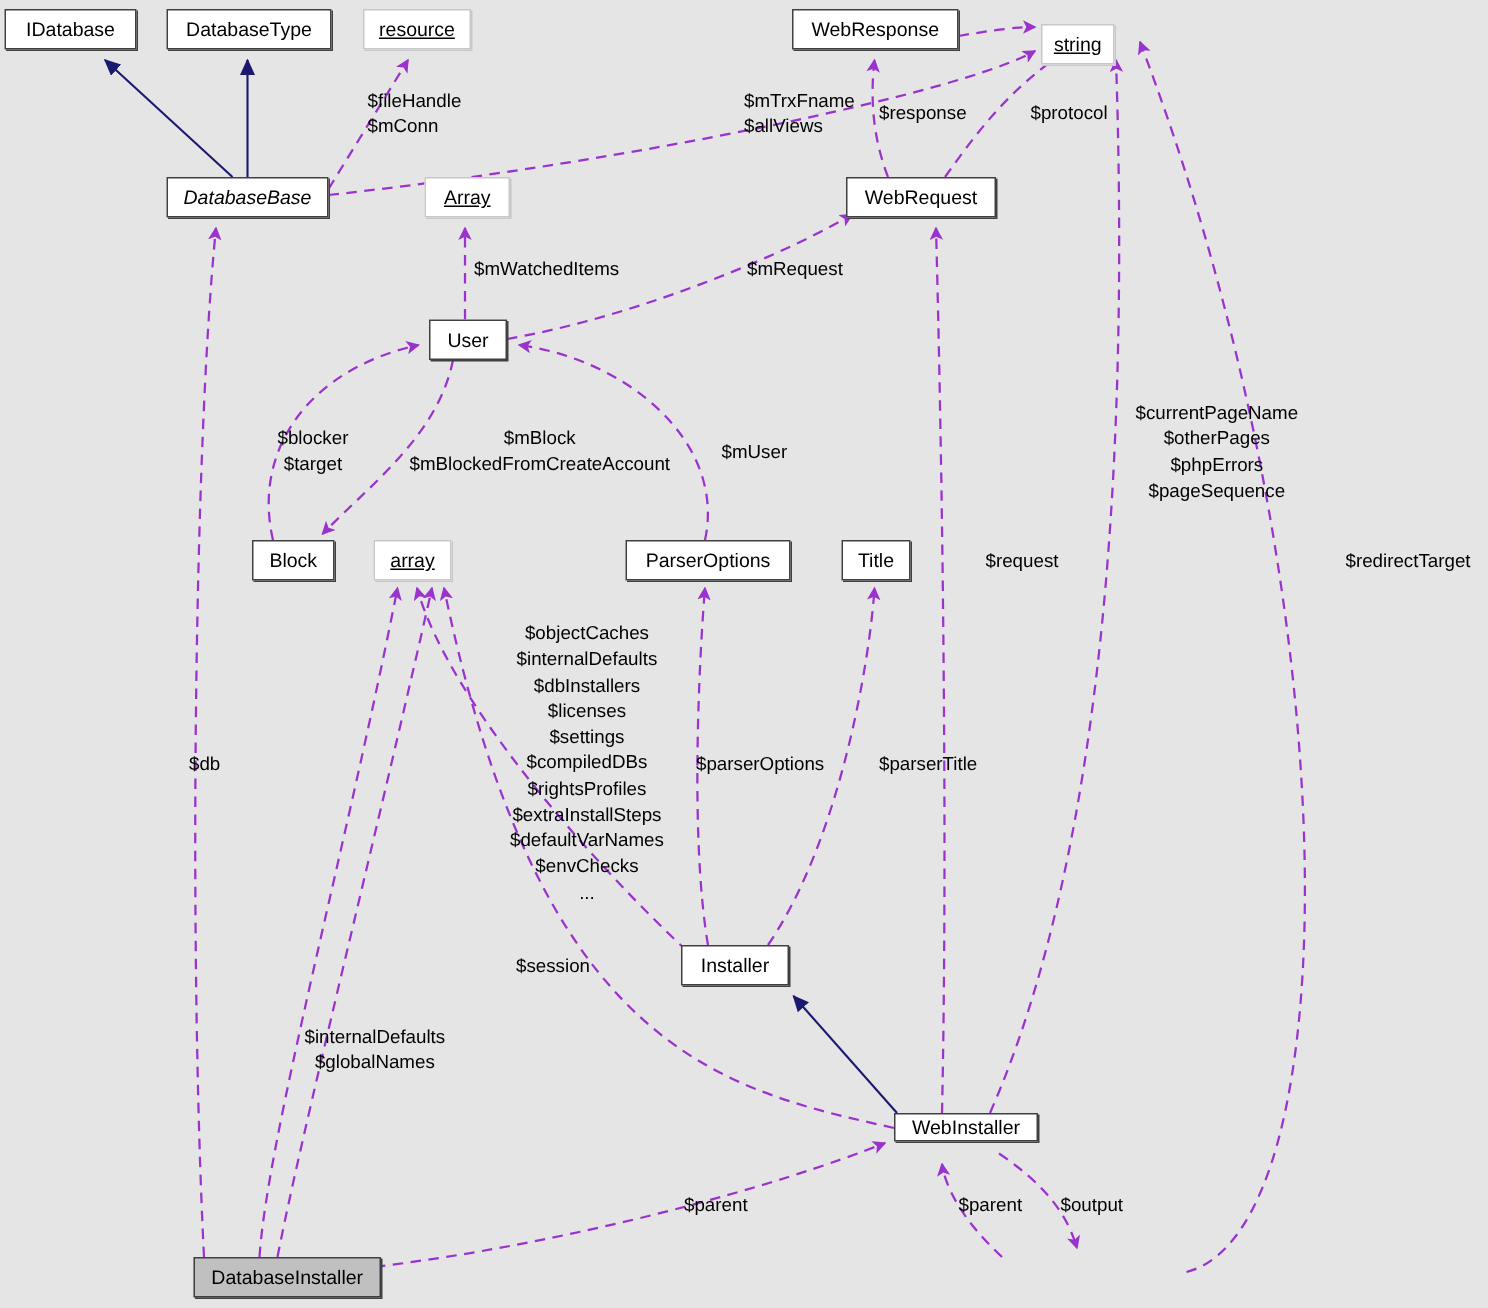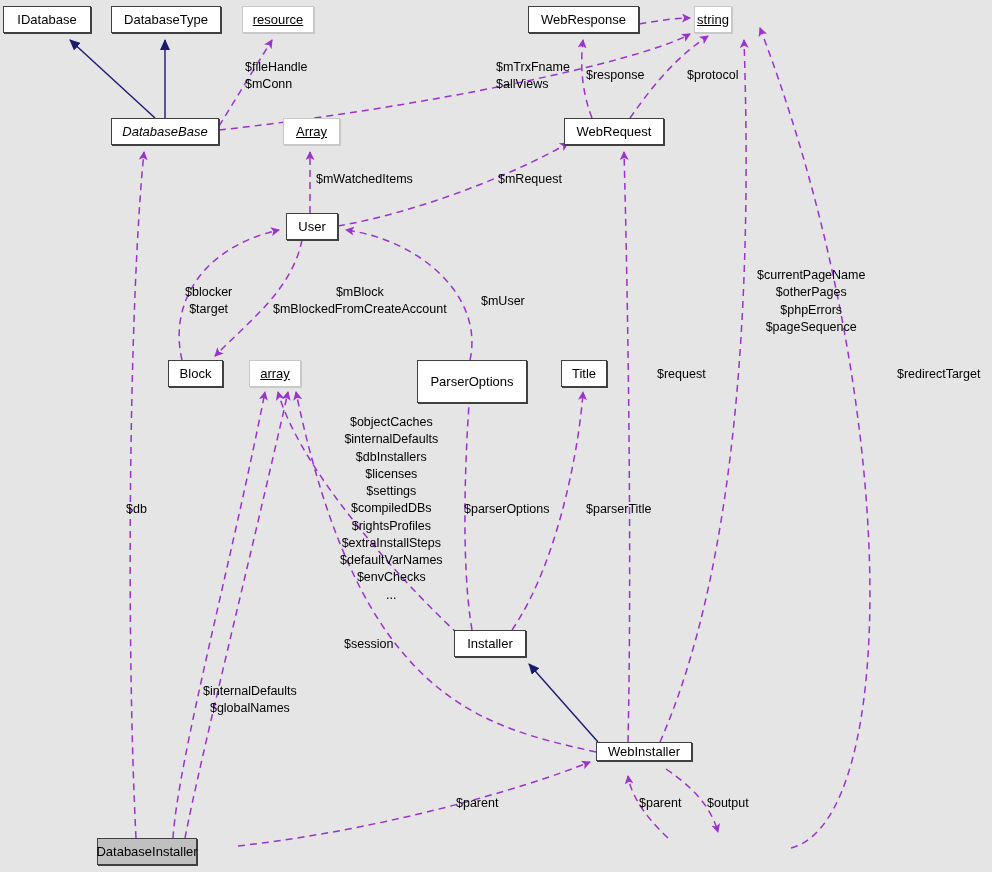--- a/index.html
+++ b/index.html
@@ -128,21 +128,21 @@
   </div>
 
   <div class="uml-node light-border" style="left:242px;top:6px;width:72px;height:27px;">
     <span>resource</span>
   </div>
 
   <div class="uml-node solid-border" style="left:528px;top:6px;width:111px;height:27px;">
     <span>WebResponse</span>
   </div>
 
-  <div class="uml-node light-border" style="left:694px;top:6px;width:38px;height:27px;">
+  <div class="uml-node light-border" style="left:694px;top:16px;width:49px;height:27px;">
     <span>string</span>
   </div>
 
   <div class="uml-node solid-border" style="left:111px;top:118px;width:108px;height:27px;font-style:italic;">
     <span>DatabaseBase</span>
   </div>
 
   <div class="uml-node light-border" style="left:283px;top:118px;width:57px;height:27px;">
     <span>Array</span>
   </div>
@@ -156,37 +156,37 @@
   </div>
 
   <div class="uml-node solid-border" style="left:168px;top:360px;width:55px;height:27px;">
     <span>Block</span>
   </div>
 
   <div class="uml-node light-border" style="left:249px;top:360px;width:52px;height:27px;">
     <span>array</span>
   </div>
 
-  <div class="uml-node solid-border" style="left:417px;top:360px;width:110px;height:43px;">
+  <div class="uml-node solid-border" style="left:417px;top:360px;width:110px;height:27px;">
     <span>ParserOptions</span>
   </div>
 
   <div class="uml-node solid-border" style="left:561px;top:360px;width:46px;height:27px;">
     <span>Title</span>
   </div>
 
   <div class="uml-node solid-border" style="left:454px;top:630px;width:72px;height:27px;">
     <span>Installer</span>
   </div>
 
   <div class="uml-node solid-border" style="left:596px;top:742px;width:96px;height:19px;">
     <span>WebInstaller</span>
   </div>
 
-  <div class="uml-node solid-border highlight" style="left:97px;top:838px;width:100px;height:27px;">
+  <div class="uml-node solid-border highlight" style="left:129px;top:838px;width:125px;height:27px;">
     <span>DatabaseInstaller</span>
   </div>
 
 
   <div class="edge-label left" style="left:245px;top:59px;">$fileHandle
 $mConn</div>
 
   <div class="edge-label left" style="left:496px;top:59px;">$mTrxFname
 $allViews</div>
 

